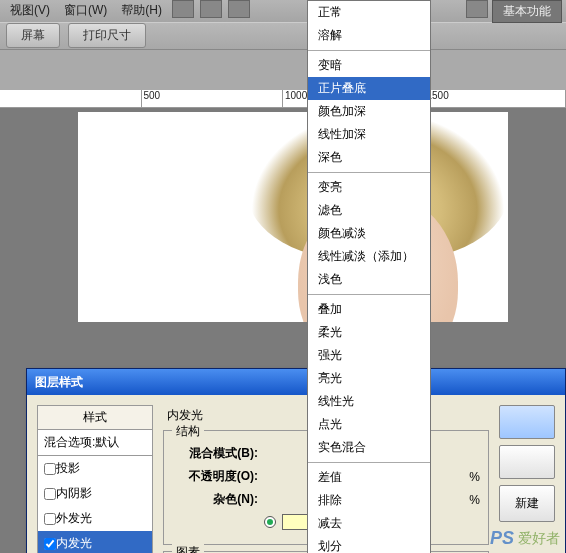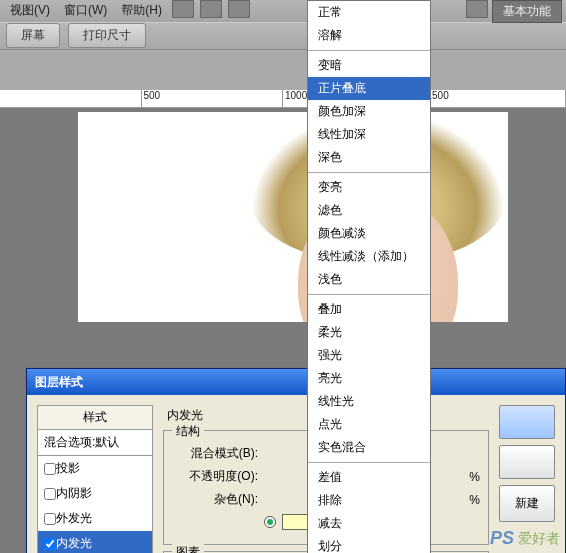--- a/index.html
+++ b/index.html
@@ -37,21 +37,21 @@
 .styles-panel .list-item { padding: 4px 6px; border-bottom: 0; display: flex; align-items: center; gap: 0; }
 .styles-panel .list-item.selected { background: #316ac5; color: #fff; }
 .styles-panel .list-item.sub { padding-left: 20px; }
 .styles-panel input[type=checkbox] { width: 12px; height: 12px; }
 .styles-panel .top-row { border-bottom: 1px solid #999; padding: 4px 6px; }
 
 .settings-panel { flex: 1; }
 .group { border: 1px solid #999; padding: 8px; margin-bottom: 6px; position: relative; }
 .group-title { position: absolute; top: -8px; left: 8px; background: #ece9d8; padding: 0 4px; }
 .row { display: flex; align-items: center; gap: 6px; margin: 6px 0; }
-.row .lbl { min-width: 86px; text-align: right; }
+.row .lbl { min-width: 86px; text-align: right; font-weight: bold; }
 .swatch { width: 44px; height: 16px; border: 1px solid #666; background: #ffffbe; }
 .radio { width: 12px; height: 12px; border: 1px solid #555; border-radius: 50%; display: inline-block; background: #fff; }
 .radio.sel::after { content: ''; display: block; width: 6px; height: 6px; background: #2a5; border-radius: 50%; margin: 2px; }
 
 .right-btns { width: 56px; display: flex; flex-direction: column; gap: 6px; }
 .right-btns .rbtn { border: 1px solid #888; background: linear-gradient(#fefefe, #e2e2e2); padding: 9px 4px; text-align: center; border-radius: 2px; }
 .right-btns .rbtn.blue { background: linear-gradient(#cfe3ff, #9ec6ff); }
 .right-btns .chk { display: flex; align-items: center; gap: 3px; margin-top: 30px; }
 
 .blend-dropdown { position: absolute; left: 307px; top: 0; width: 124px; background: #fff; border: 1px solid #767676; z-index: 100; }

